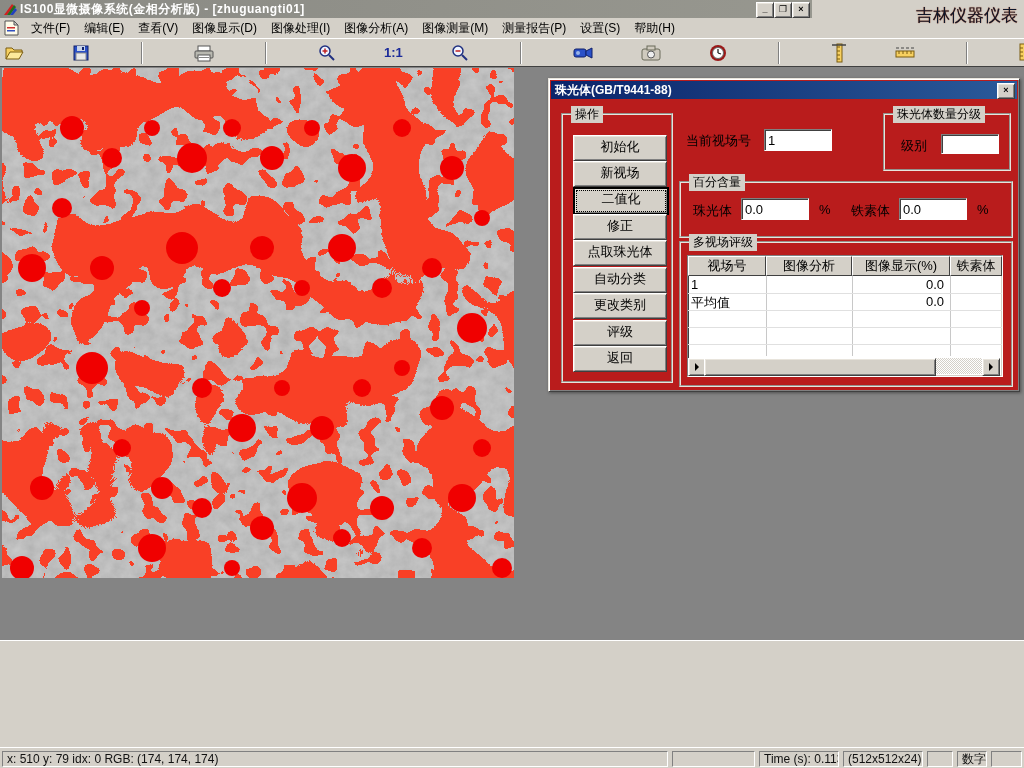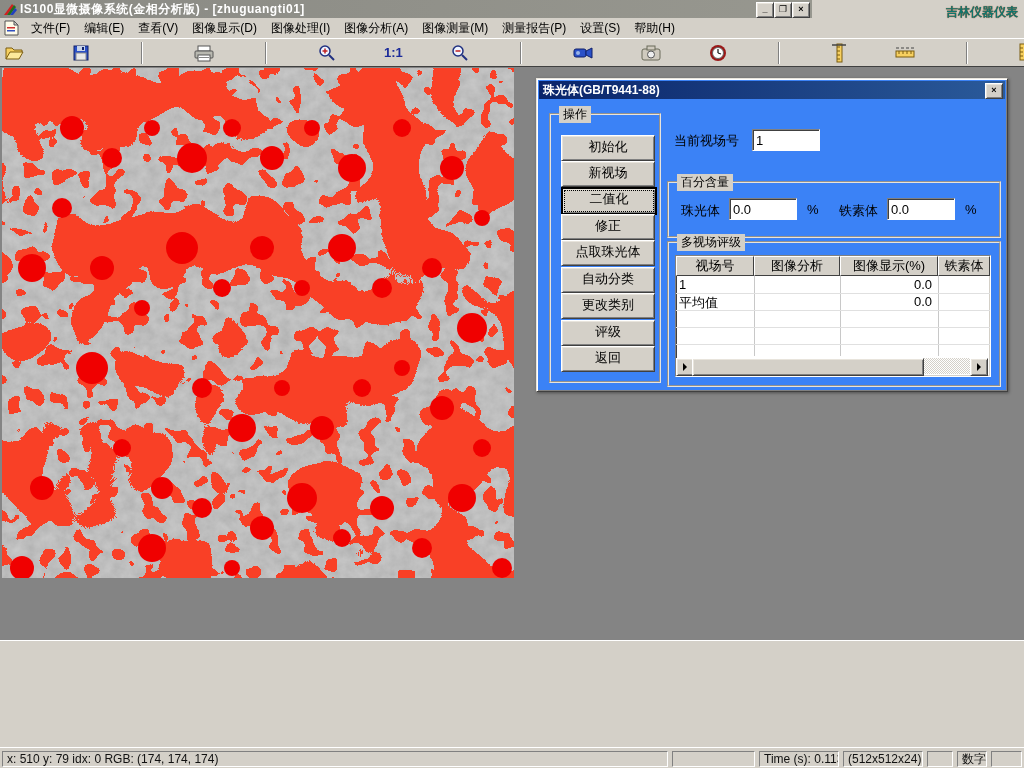--- a/index.html
+++ b/index.html
@@ -12,36 +12,36 @@
           box-shadow:inset 1px 1px 0 #e8e4dc, inset -1px -1px 0 #808080;}
   .sunken{background:#ffffff;border:1px solid;border-color:#808080 #ffffff #ffffff #808080;
           box-shadow:inset 1px 1px 0 #404040, inset -1px -1px 0 #d4d0c8;}
   .grp{border:2px groove #e8e4dc;}
   .grp-label{position:absolute;top:-9px;left:8px;background:#d4d0c8;padding:0 4px;font-size:12px;}
   
   #titlebar{left:0;top:0;width:812px;height:18px;background:linear-gradient(90deg,#8a8a84,#97978f);
             color:#fff;font-weight:bold;display:flex;align-items:center;}
   #titlebar .t-text{margin-left:4px;font-size:12px;letter-spacing:0.5px;}
   .winbtn{width:16px;height:14px;font-size:9px;line-height:12px;text-align:center;color:#000;cursor:pointer;}
-  #watermark{right:6px;top:4px;color:#0f766e;font-size:12px;font-weight:bold;z-index:50;text-shadow:0 0 1px #a33000;}
+  #watermark{right:6px;top:4px;color:#0f172a;font-size:17px;font-weight:normal;z-index:50;text-shadow:0 0 1px #a33000;}
   
   #menubar{left:0;top:18px;width:1024px;height:20px;background:#d4d0c8;display:flex;align-items:center;
            border-bottom:1px solid #fff;}
   .menu-item{padding:2px 7px;cursor:default;}
   
   #toolbar{left:0;top:38px;width:1024px;height:28px;background:#d4d0c8;border-top:1px solid #fff;
            display:flex;align-items:center;padding-left:4px;box-sizing:border-box;gap:48px;}
   .tb{width:25px;height:25px;display:flex;align-items:center;justify-content:center;cursor:pointer;}
   .tsep{width:2px;height:22px;margin:0 3px;border-left:1px solid #808080;border-right:1px solid #fff;}
   .glyph{font-weight:bold;font-size:13px;}
   
   #workspace{left:0;top:66px;width:1024px;height:574px;background:#848484;border-top:1px solid #404040;}
   #micro-image{left:2px;top:68px;width:512px;height:510px;}
   
-  #dialog{left:536px;top:78px;width:470px;height:312px;background:#3b82f6;
+  #dialog{left:548px;top:78px;width:470px;height:312px;background:#b91c1c;
           border:1px solid;border-color:#e8e4dc #404040 #404040 #e8e4dc;
           box-shadow:inset 1px 1px 0 #fff, inset -1px -1px 0 #808080, 1px 1px 3px rgba(0,0,0,.4);}
   #dlg-title{position:absolute;left:2px;top:2px;right:2px;height:18px;
              background:linear-gradient(90deg,#0a246a,#2a5a9a);color:#fff;font-weight:bold;
              display:flex;align-items:center;padding-left:4px;box-sizing:border-box;}
   #dlg-title .winbtn{position:absolute;right:2px;top:2px;}
   .dbtn{position:absolute;left:10px;width:92px;height:24px;background:#d4d0c8;
         border:1px solid;border-color:#fff #404040 #404040 #fff;
         box-shadow:inset 1px 1px 0 #e8e4dc, inset -1px -1px 0 #808080;
         text-align:center;line-height:22px;font-size:13px;cursor:pointer;}
@@ -358,20 +358,25 @@
       <div class="dbtn" style="top:125px">点取珠光体</div>
       <div class="dbtn" style="top:152px">自动分类</div>
       <div class="dbtn" style="top:178px">更改类别</div>
       <div class="dbtn" style="top:205px">评级</div>
       <div class="dbtn" style="top:231px">返回</div>
     </div>
 
     <span class="lbl" style="left:137px;top:53px">当前视场号</span>
     <input class="field" style="left: 215px; top: 50px; width: 68px;" value="1">
 
+    <div class="abs grp" style="left:334px;top:34px;width:124px;height:54px">
+      <span class="grp-label">珠光体数量分级</span>
+      <span class="lbl" style="left:16px;top:22px">级别</span>
+      <input class="field" style="left: 56px; top: 19px; width: 58px; height: 20px;" value="">
+    </div>
 
     <div class="abs grp" style="left:130px;top:102px;width:330px;height:53px">
       <span class="grp-label">百分含量</span>
       <span class="lbl" style="left:12px;top:19px">珠光体</span>
       <input class="field" style="left: 60px; top: 15px; width: 68px;" value="0.0">
       <span class="lbl" style="left:138px;top:19px">%</span>
       <span class="lbl" style="left:170px;top:19px">铁素体</span>
       <input class="field" style="left: 218px; top: 15px; width: 68px;" value="0.0">
       <span class="lbl" style="left:296px;top:19px">%</span>
     </div>

